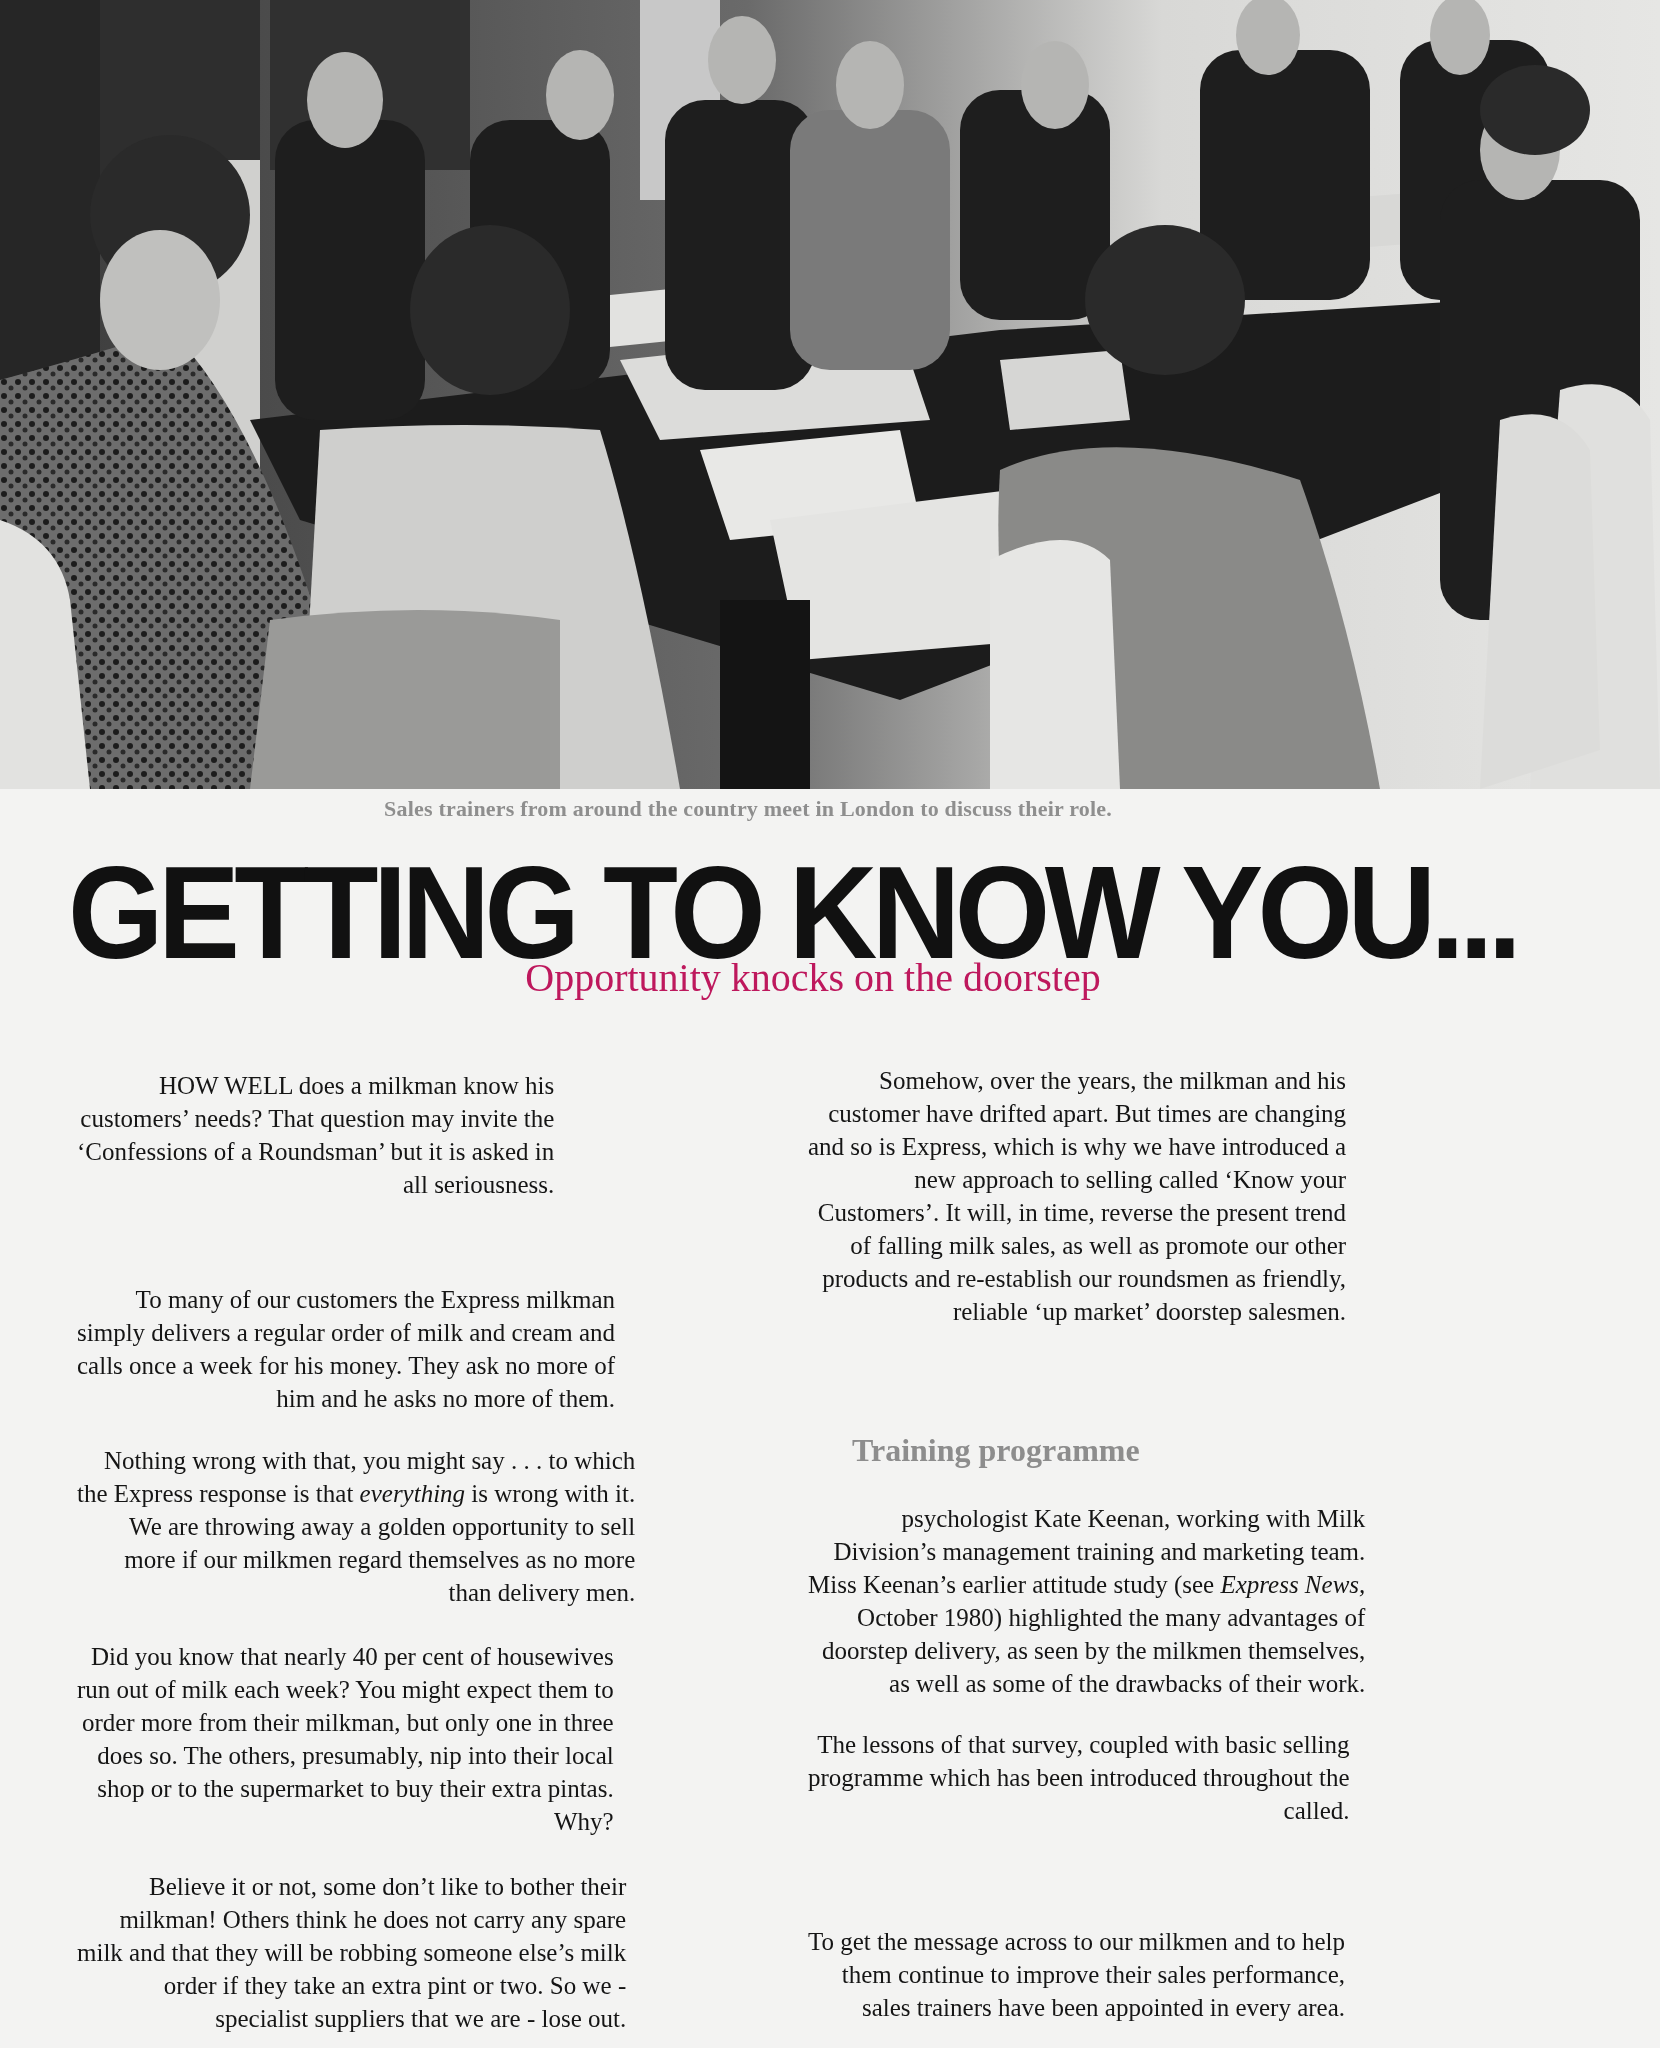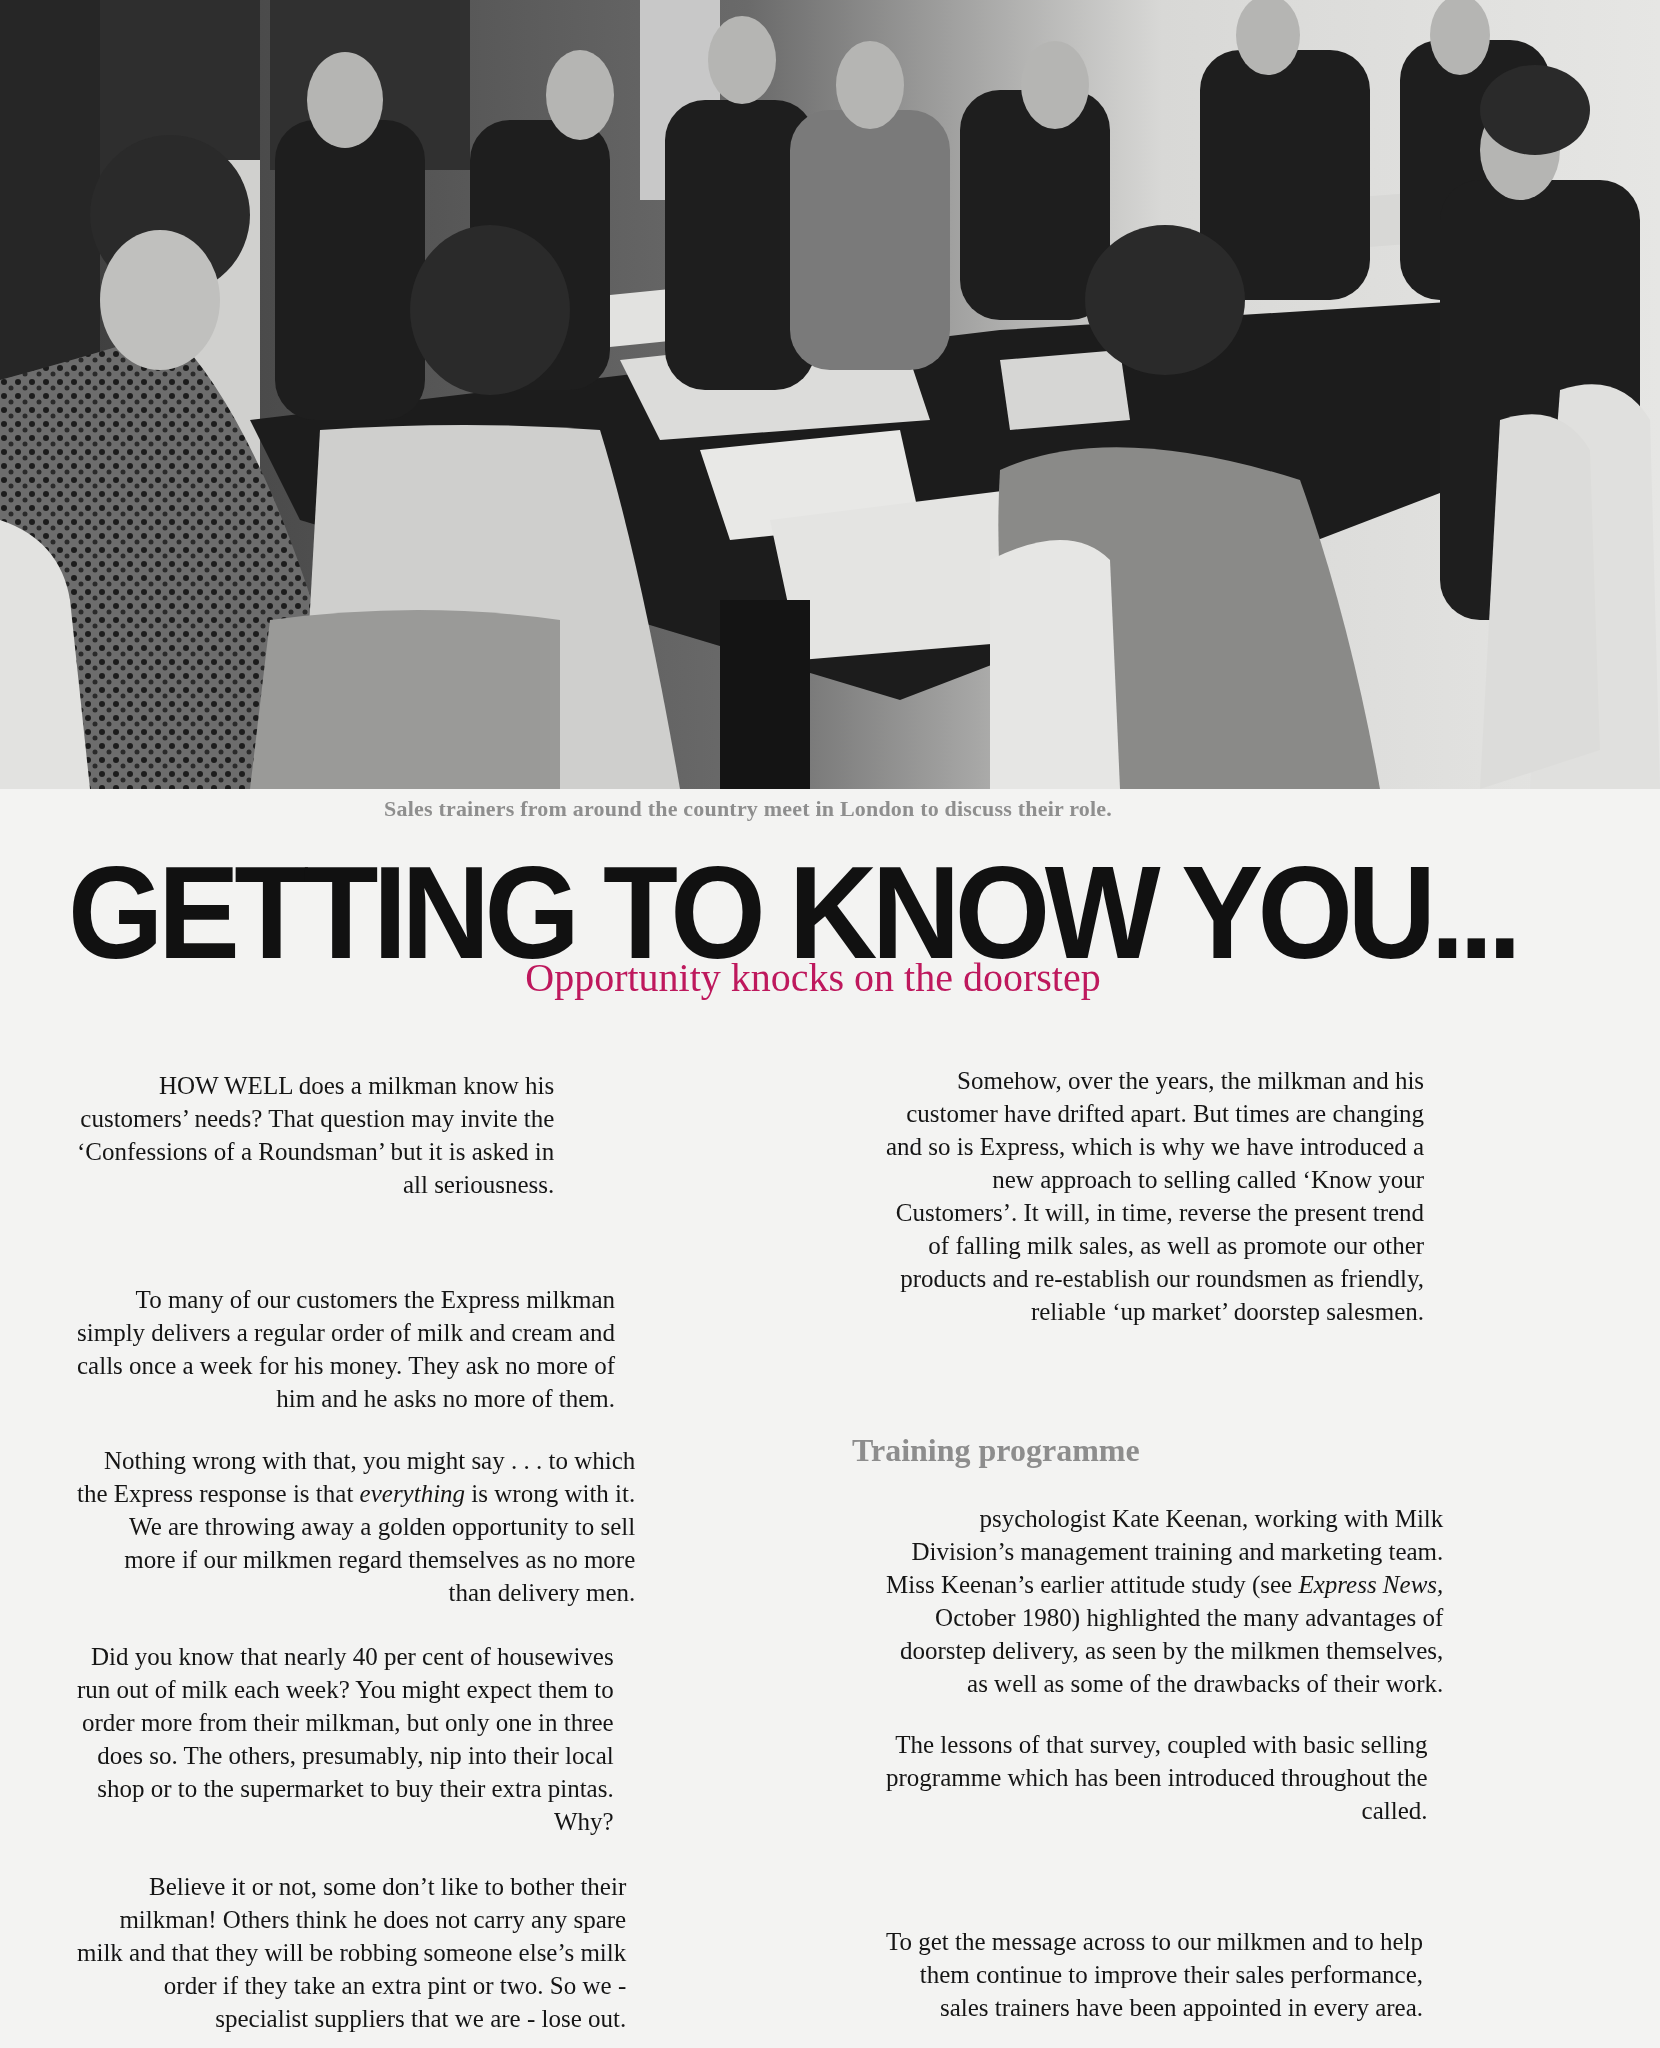--- a/index.html
+++ b/index.html
@@ -28,21 +28,21 @@
   .subtitle {
     position: absolute; top: 953px; left: 0; width: 1626px; text-align: center;
     font-size: 40px; line-height: 50px; color: #be185d;
   }
   .para {
     position: absolute; font-size: 25px; line-height: 33px; white-space: nowrap;
     color: #151515;
     text-align: right;
   }
   .col-left { left: 77px; }
-  .col-right { left: 886px; font-family: Liberation Serif, serif; }
+  .col-right { left: 808px; font-family: Liberation Serif, serif; }
   .section-heading {
     position: absolute; left: 852px; top: 1432px;
     font-weight: bold; font-size: 32px; color: #8d8d8d;
   }
   em { font-style: italic; }
 </style>
 </head>
 <body>
 
 <div class="photo">

